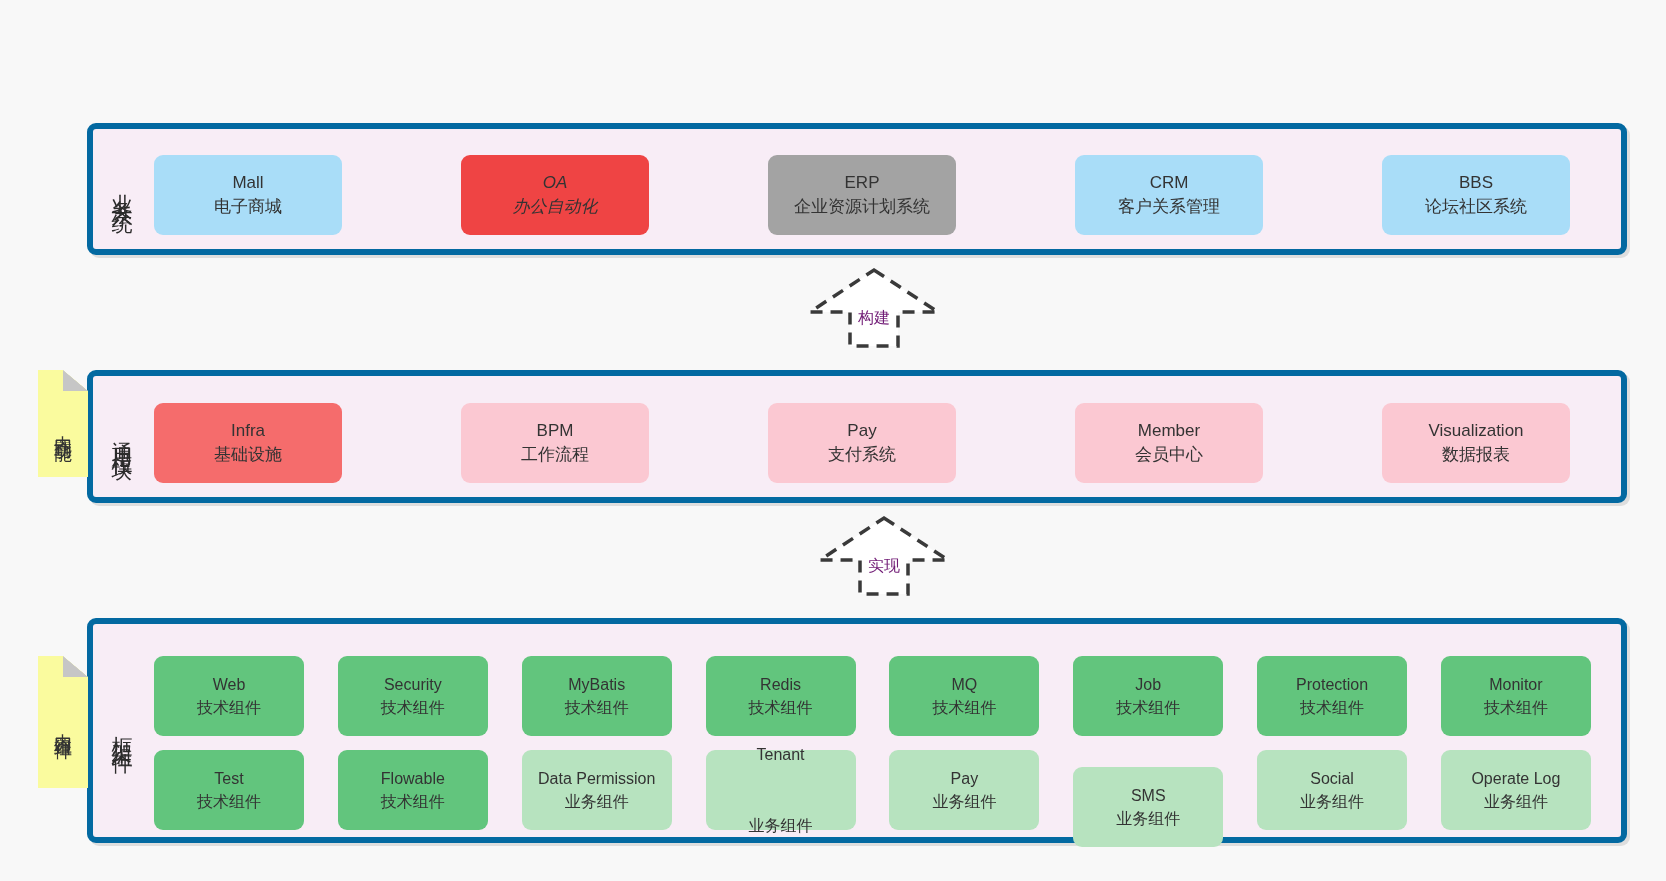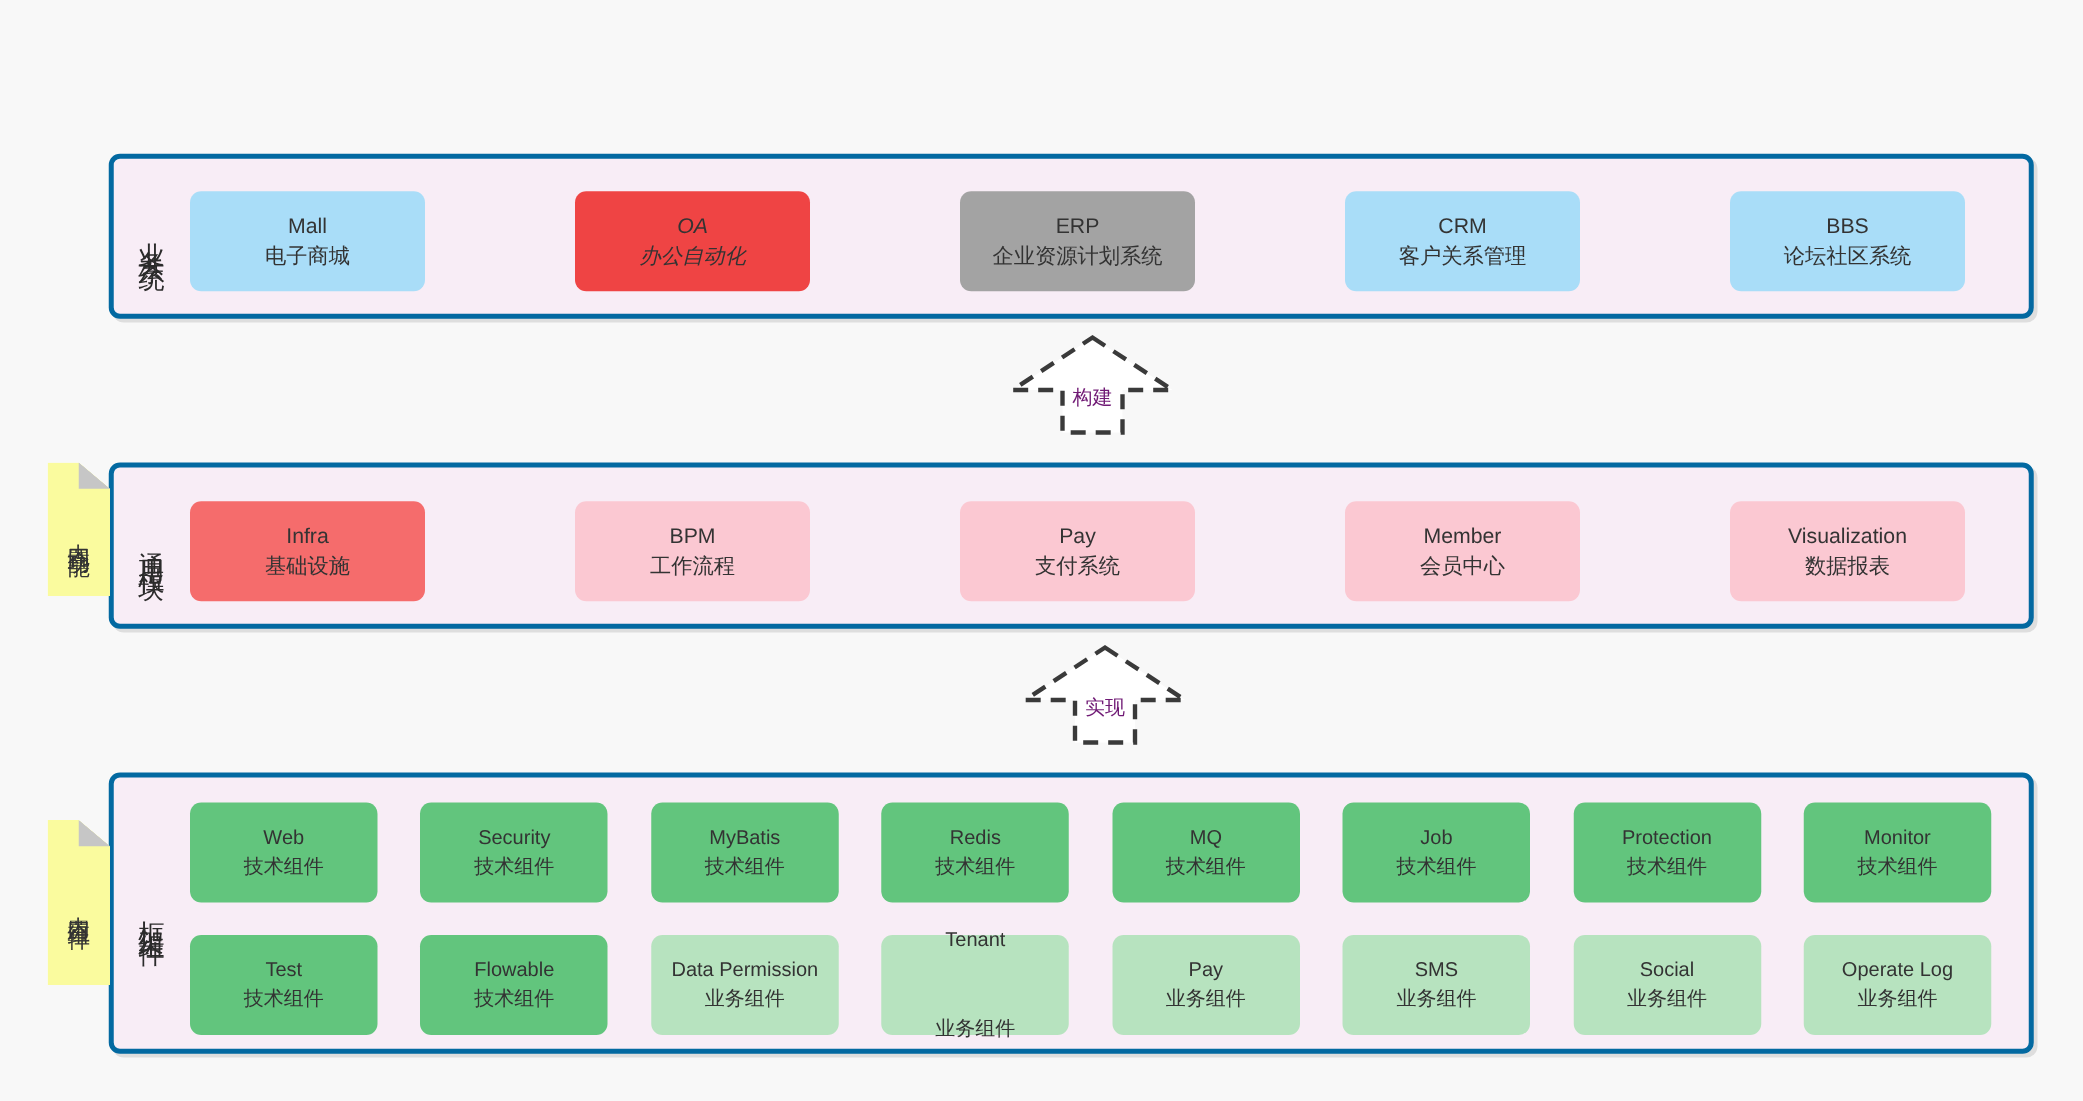--- a/index.html
+++ b/index.html
@@ -4,39 +4,39 @@
 <style>
   html,body{margin:0;padding:0;}
   body{
     width:1666px;height:881px;position:relative;overflow:hidden;
     background:#f8f8f8;
     font-family:"Liberation Sans","DejaVu Sans",sans-serif;
     color:#333;
   }
   .panel{
     position:absolute;left:87px;width:1540px;box-sizing:border-box;
-    background:#f8edf6;border:4px solid #0369a1;border-radius:9px;
+    background:#f8edf6;border:6px solid #0369a1;border-radius:9px;
     box-shadow:3px 3px 0 rgba(0,0,0,0.10);
   }
   #panel-business{top:123px;height:132px;}
   #panel-modules{top:370px;height:133px;}
   #panel-framework{top:618px;height:225px;}
   .panel-label{
     position:absolute;left:15px;top:50%;transform:translateY(-50%);
     writing-mode:vertical-rl;text-orientation:upright;
     font-size:21px;letter-spacing:6px;color:#2b2b2b;white-space:nowrap;
   }
   .boxes{
     position:absolute;left:61px;display:flex;justify-content:space-between;
   }
   .cols-6{right:51px;}
   .cols-8{right:30px;}
   #panel-business .boxes{top:26px;}
   #panel-modules .boxes{top:27px;}
-  #panel-framework .row-0{top:20px;}
+  #panel-framework .row-0{top:32px;}
   #panel-framework .row-1{top:126px;}
   .box{
     height:80px;border-radius:9px;box-sizing:border-box;
     display:flex;flex-direction:column;align-items:center;justify-content:center;
     text-align:center;font-size:17px;line-height:24px;color:#333;
     padding:0 14px;
   }
   .cols-6 .box{width:188px;}
   .cols-8 .box{width:150px;font-size:16px;line-height:23px;padding:0 10px;}
   .note{
@@ -182,21 +182,21 @@
         <div>业务组件</div>
       </div>
       <div class="box" style="background: rgb(183, 227, 191); gap: 48px;">
         <div>Tenant</div>
         <div>业务组件</div>
       </div>
       <div class="box" style="background: rgb(183, 227, 191);">
         <div>Pay</div>
         <div>业务组件</div>
       </div>
-      <div class="box" style="background: rgb(183, 227, 191);">
+      <div class="box" style="background: rgb(183, 227, 191); margin-top: 17px;">
         <div>SMS</div>
         <div>业务组件</div>
       </div>
       <div class="box" style="background: rgb(183, 227, 191);">
         <div>Social</div>
         <div>业务组件</div>
       </div>
       <div class="box" style="background: rgb(183, 227, 191);">
         <div>Operate Log</div>
         <div>业务组件</div>

